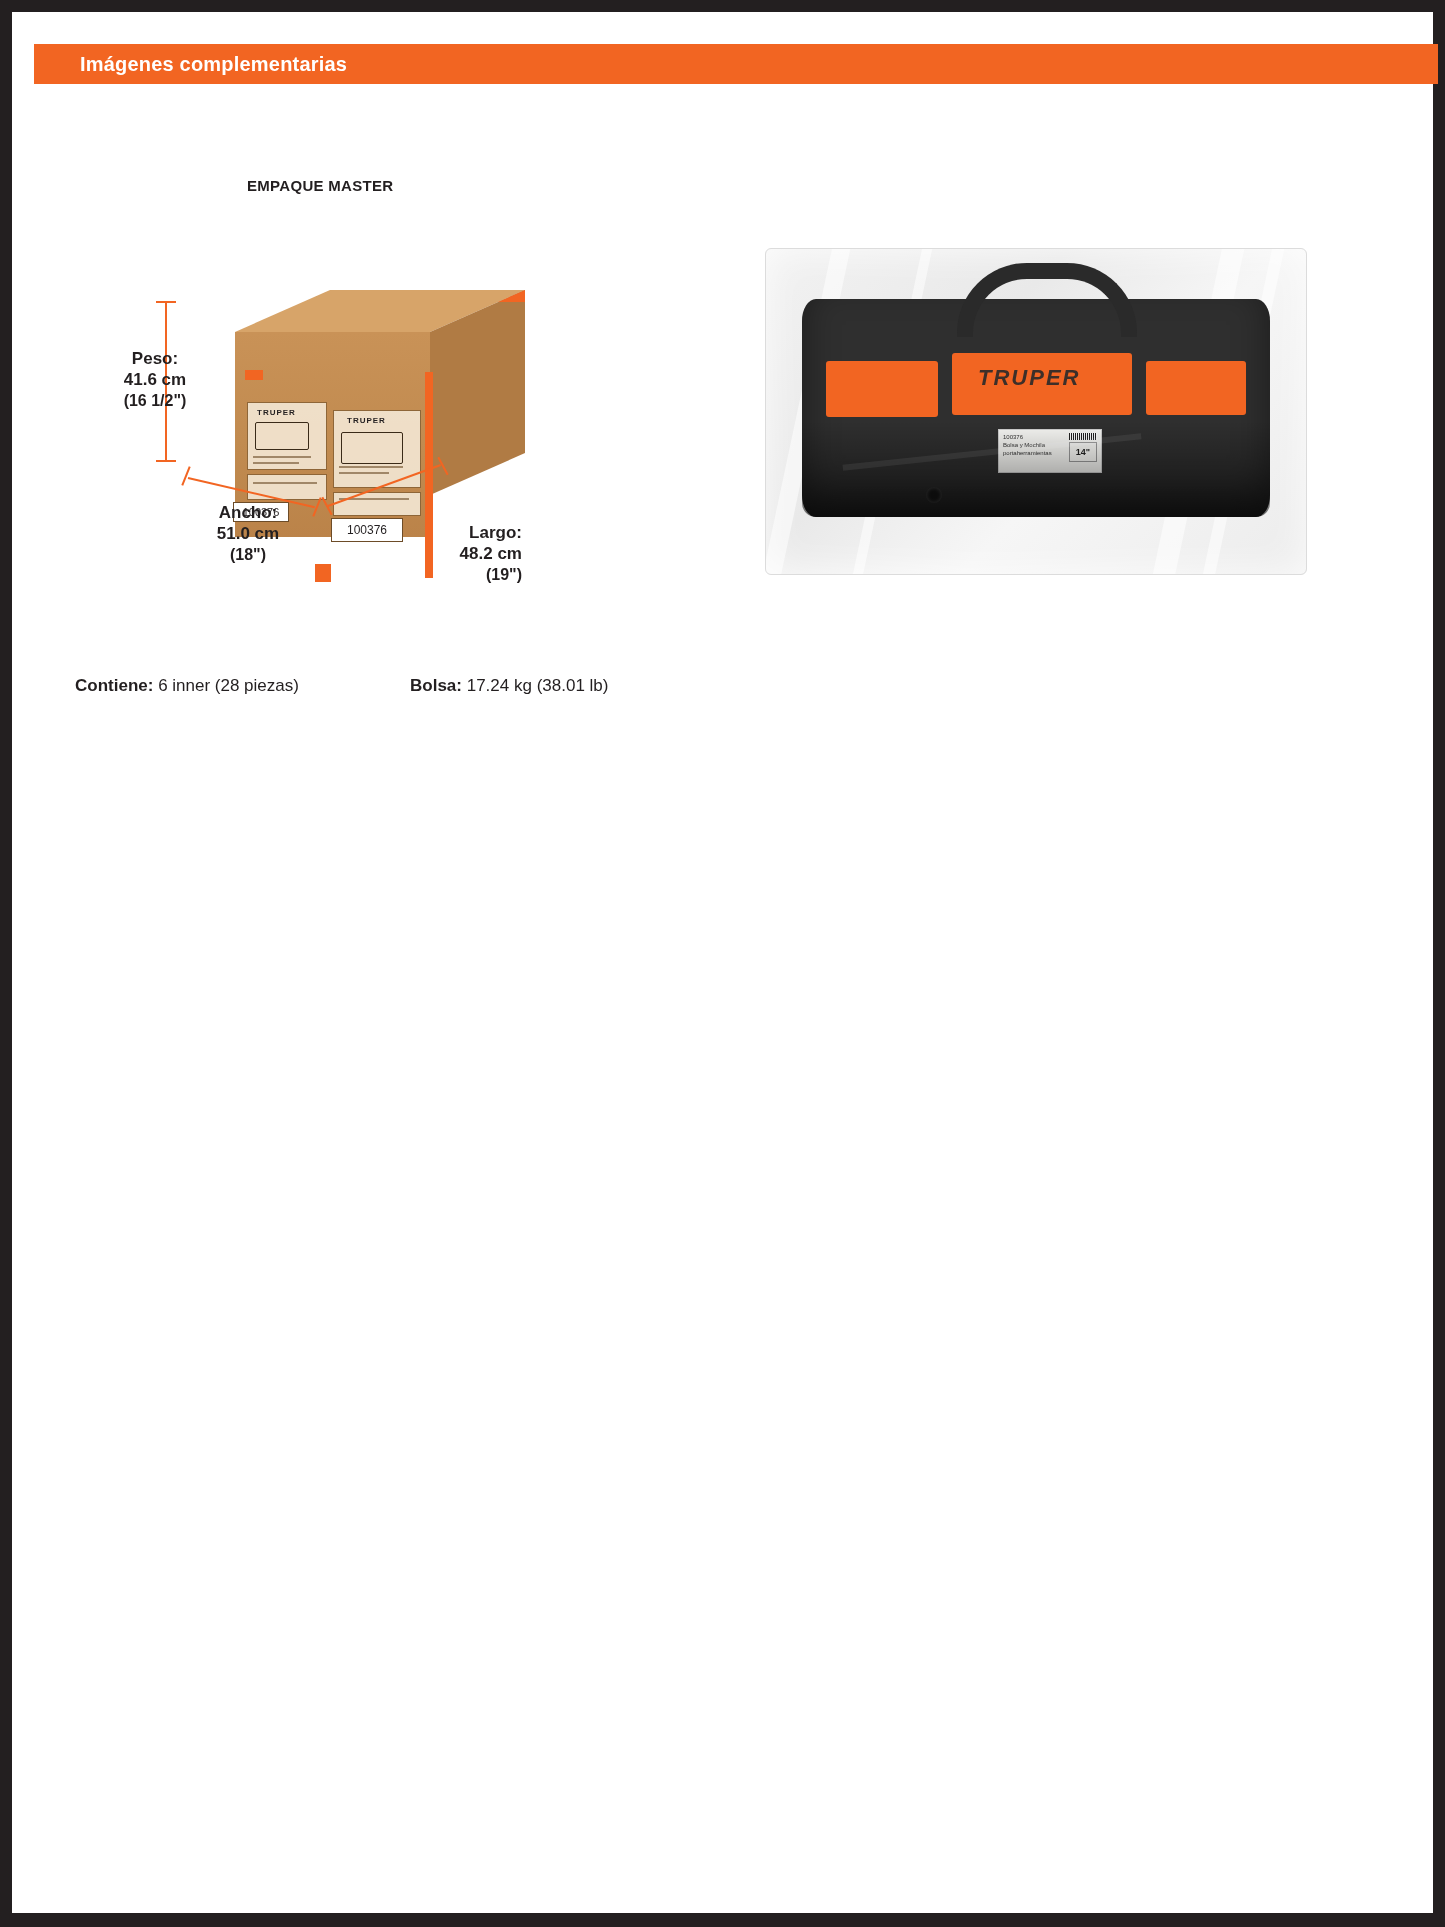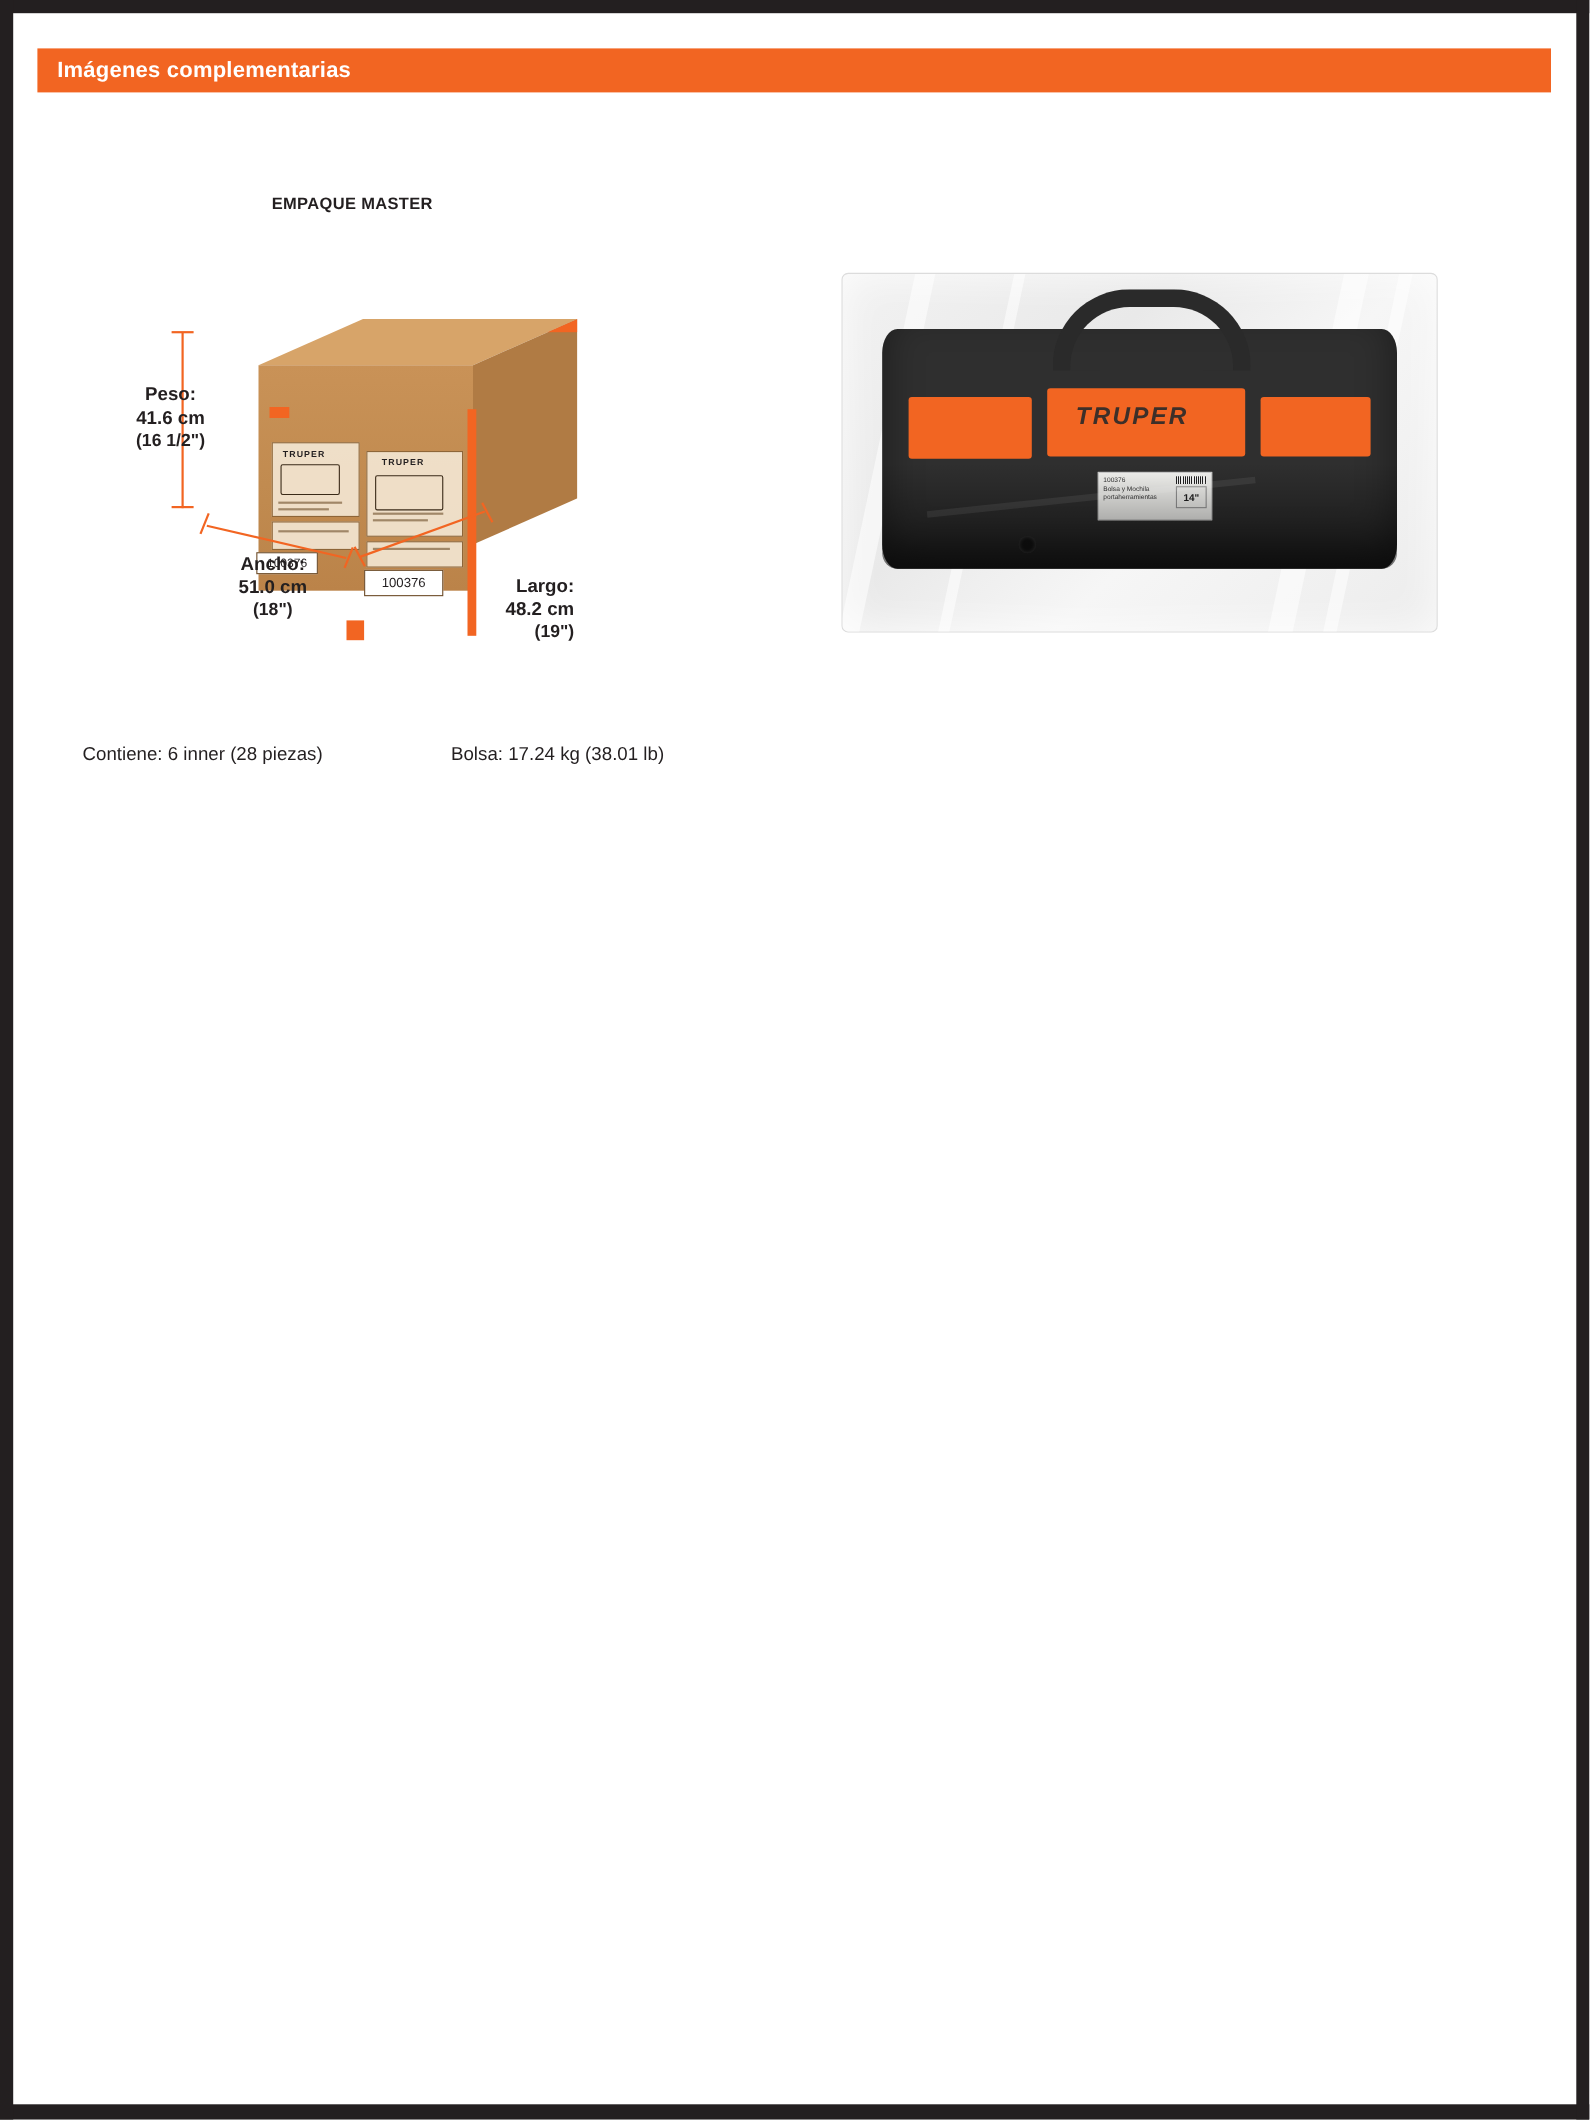--- a/index.html
+++ b/index.html
@@ -54,20 +54,21 @@
   
   .section-header {
     position: absolute;
     left: 34px;
     top: 44px;
     width: 1376px;
     height: 40px;
     background: #f26522;
     display: flex;
     align-items: center;
+    padding-left: 28px;
   }
   .section-header .title {
     color: #ffffff;
     font-size: 20px;
     font-weight: bold;
     padding-left: 18px;
     letter-spacing: 0.2px;
   }
 
   
@@ -269,21 +270,21 @@
     left: 75px;
     top: 676px;
     width: 700px;
     font-size: 17px;
     color: #231f20;
   }
   .meta-item {
     position: absolute;
     white-space: nowrap;
   }
-  .meta-item .k { font-weight: normal; }
+  .meta-item .k { font-weight: bold; }
   .meta-item .v { font-weight: normal; }
   .meta-contiene { left: 0; top: 0; }
   .meta-peso { left: 335px; top: 0; }
 
   
   .photo {
     position: absolute;
     left: 755px;
     top: 240px;
     width: 560px;

